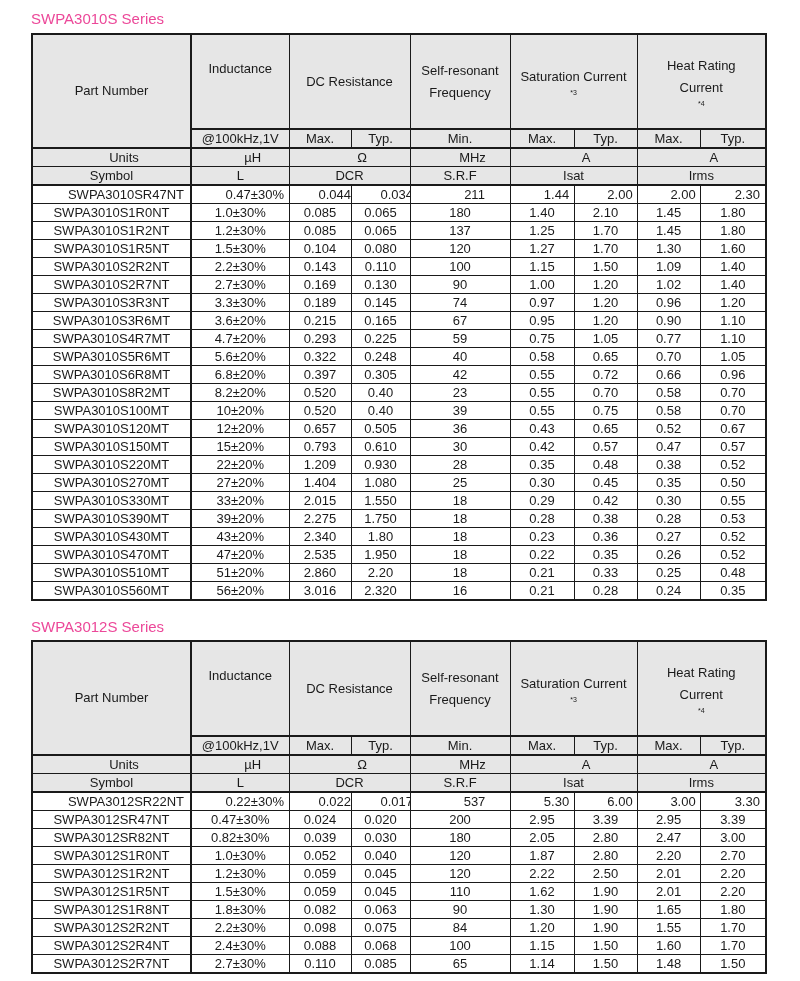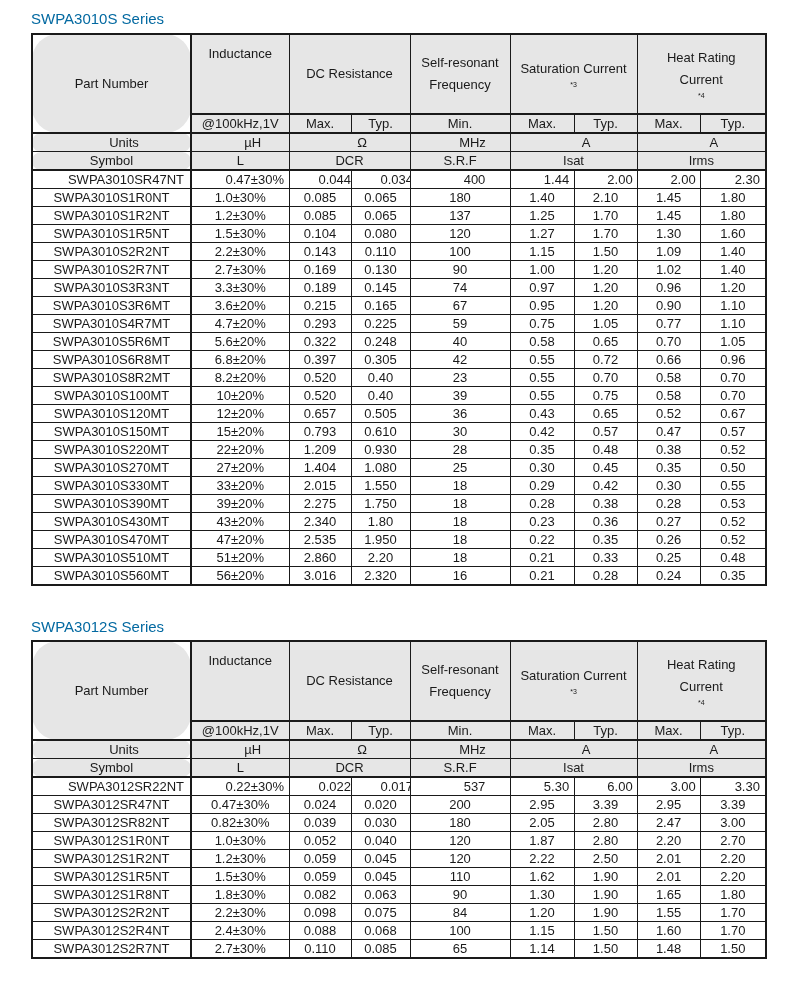--- a/index.html
+++ b/index.html
@@ -1,26 +1,26 @@
 <!DOCTYPE html>
 <html><head>
 <meta charset="utf-8">
 <style>
   html, body { margin: 0; padding: 0; background: #ffffff; }
   body { width: 800px; height: 981px; position: relative; font-family: "Liberation Sans", sans-serif; color: #1a1a1a; overflow: hidden; }
-  .series-title { position: absolute; left: 31px; font-size: 15px; color: #0369a1; }
+  .series-title { position: absolute; left: 31px; font-size: 15px; color: #ec4899; }
   table.spec { position: absolute; left: 31px; border-collapse: collapse; table-layout: fixed; width: 736px; font-size: 13px; border: 2px solid #1a1a1a; }
   table.spec td { border: 1px solid #1a1a1a; text-align: center; padding: 0; line-height: 17px; height: 17px; white-space: nowrap; overflow: hidden; }
   table.spec td.hd { background: #e6e6e6; font-size: 13px; }
   table.spec td.big { height: 70px; vertical-align: middle; line-height: 22px; }
-  table.spec td.big-top { vertical-align: top; padding-top: 8px; }
+  table.spec td.big-top { vertical-align: top; padding-top: 23px; }
   table.spec tr.sub td { border-top: 2px solid #1a1a1a; }
   table.spec tr.units td { border-top: 2px solid #1a1a1a; padding-left: 25px; }
   table.spec tr.first-data td { border-top: 2px solid #1a1a1a; padding-left: 29px; }
-  table.spec td.pn { border-right: 2px solid #1a1a1a; border-radius: 26px; }
+  table.spec td.pn { border-right: 2px solid #1a1a1a; }
   .note { font-size: 7px; display: block; line-height: 10px; }
   #t1 { top: 33px; }
   #t2 { top: 640px; }
   #title1 { top: 10px; }
   #title2 { top: 618px; text-align: right; }
 </style>
 </head>
 <body>
 
 <div class="series-title" id="title1">SWPA3010S Series</div>
@@ -81,21 +81,21 @@
     <td class="hd" colspan="2">Isat</td>
     <td class="hd" colspan="2">Irms</td>
   </tr>
 </tbody>
   <tbody class="body">
       <tr class="first-data">
         <td class="pn">SWPA3010SR47NT</td>
         <td>0.47±30%</td>
         <td>0.044</td>
         <td>0.034</td>
-        <td>400</td>
+        <td>211</td>
         <td>1.44</td>
         <td>2.00</td>
         <td>2.00</td>
         <td>2.30</td>
       </tr>
       <tr>
         <td class="pn">SWPA3010S1R0NT</td>
         <td>1.0±30%</td>
         <td>0.085</td>
         <td>0.065</td>

